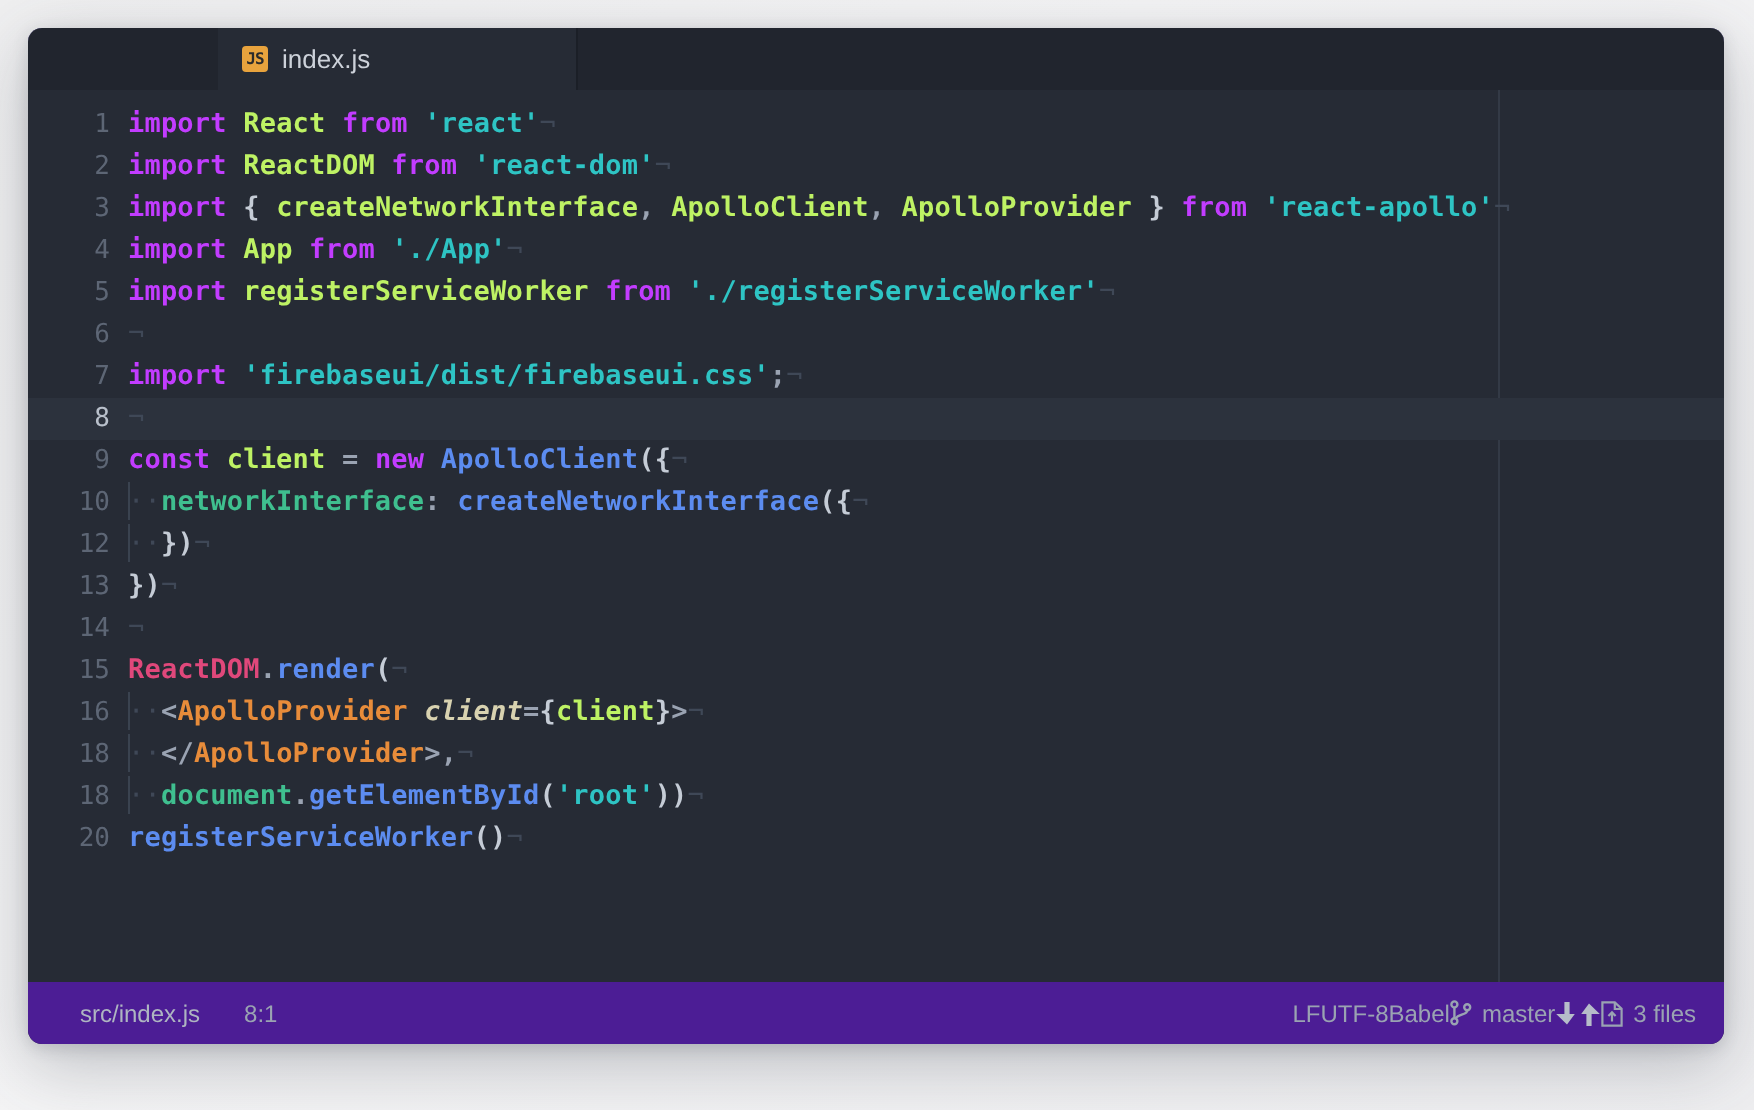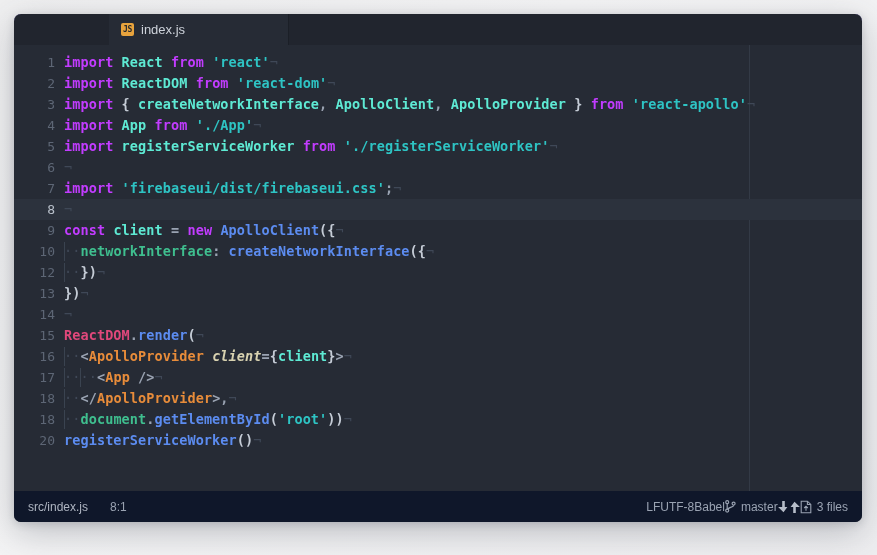--- a/index.html
+++ b/index.html
@@ -108,21 +108,21 @@
     padding-left: 0px;
     color: #c5ccd6;
     font-family: "DejaVu Sans Mono", monospace;
     font-weight: bold;
     letter-spacing: 0.1px;
   }
 
   
   .kw   { color: #c23cff; }      
   .str  { color: #2ec4c4; }      
-  .id   { color: #5eead4; }      
+  .id   { color: #bef264; }      
   .pink { color: #e0487b; }
   .fn   { color: #5c8cf0; }      
   .prop { color: #3fbf8f; }
   .tag  { color: #e88c3a; }      
   .attr { color: #d8d2b0; font-style: italic; }
   .brace{ color: #c5ccd6; }
   .punct{ color: #9aa3b2; }
   .eol  { color: #3f4857; font-weight: normal; }
   .ws   { color: #3f4857; font-weight: normal; }
   .guide {
@@ -130,27 +130,27 @@
     border-left: 1px solid #3a4350;
     height: 19px;
     vertical-align: -5px;
     margin-right: -1px;
     width: 0px;
   }
 
   
   #statusbar {
     height: 31px;
-    background: #0f172a;
+    background: #4c1d95;
     display: flex;
     align-items: center;
     font-family: "Liberation Sans", sans-serif;
     font-size: 12px;
     color: #9aa3b2;
-    padding: 0 14px 0 14px;
+    padding: 0 14px 0 26px;
   }
   #statusbar .left { display:flex; align-items:center; gap: 22px; }
   #statusbar .right { margin-left: auto; display:flex; align-items:center; }
   .sb-item { display:flex; align-items:center; gap:5px; color:#9aa3b2; }
   .sb-path { color:#aeb5c1; }
   .sb-icon svg { display:block; }
 </style>
 </head>
 <body>
 
@@ -238,24 +238,20 @@
       <div class="line">
         <span class="gutter">15</span>
         <span class="code-text"><span class="pink">ReactDOM</span><span class="punct">.</span><span class="fn">render</span><span class="brace">(</span><span class="eol">¬</span></span>
       </div>
 
       <div class="line">
         <span class="gutter">16</span>
         <span class="code-text"><span class="guide"></span><span class="ws">··</span><span class="punct">&lt;</span><span class="tag">ApolloProvider</span> <span class="attr">client</span><span class="punct">=</span><span class="brace">{</span><span class="id">client</span><span class="brace">}</span><span class="punct">&gt;</span><span class="eol">¬</span></span>
       </div>
 
-      <div class="line">
-        <span class="gutter">17</span>
-        <span class="code-text"><span class="guide"></span><span class="ws">··</span><span class="guide"></span><span class="ws">··</span><span class="punct">&lt;</span><span class="tag">App</span> <span class="punct">/&gt;</span><span class="eol">¬</span></span>
-      </div>
 
       <div class="line">
         <span class="gutter">18</span>
         <span class="code-text"><span class="guide"></span><span class="ws">··</span><span class="punct">&lt;/</span><span class="tag">ApolloProvider</span><span class="punct">&gt;,</span><span class="eol">¬</span></span>
       </div>
 
       <div class="line">
         <span class="gutter">18</span>
         <span class="code-text"><span class="guide"></span><span class="ws">··</span><span class="prop">document</span><span class="punct">.</span><span class="fn">getElementById</span><span class="brace">(</span><span class="str">'root'</span><span class="brace">))</span><span class="eol">¬</span></span>
       </div>

